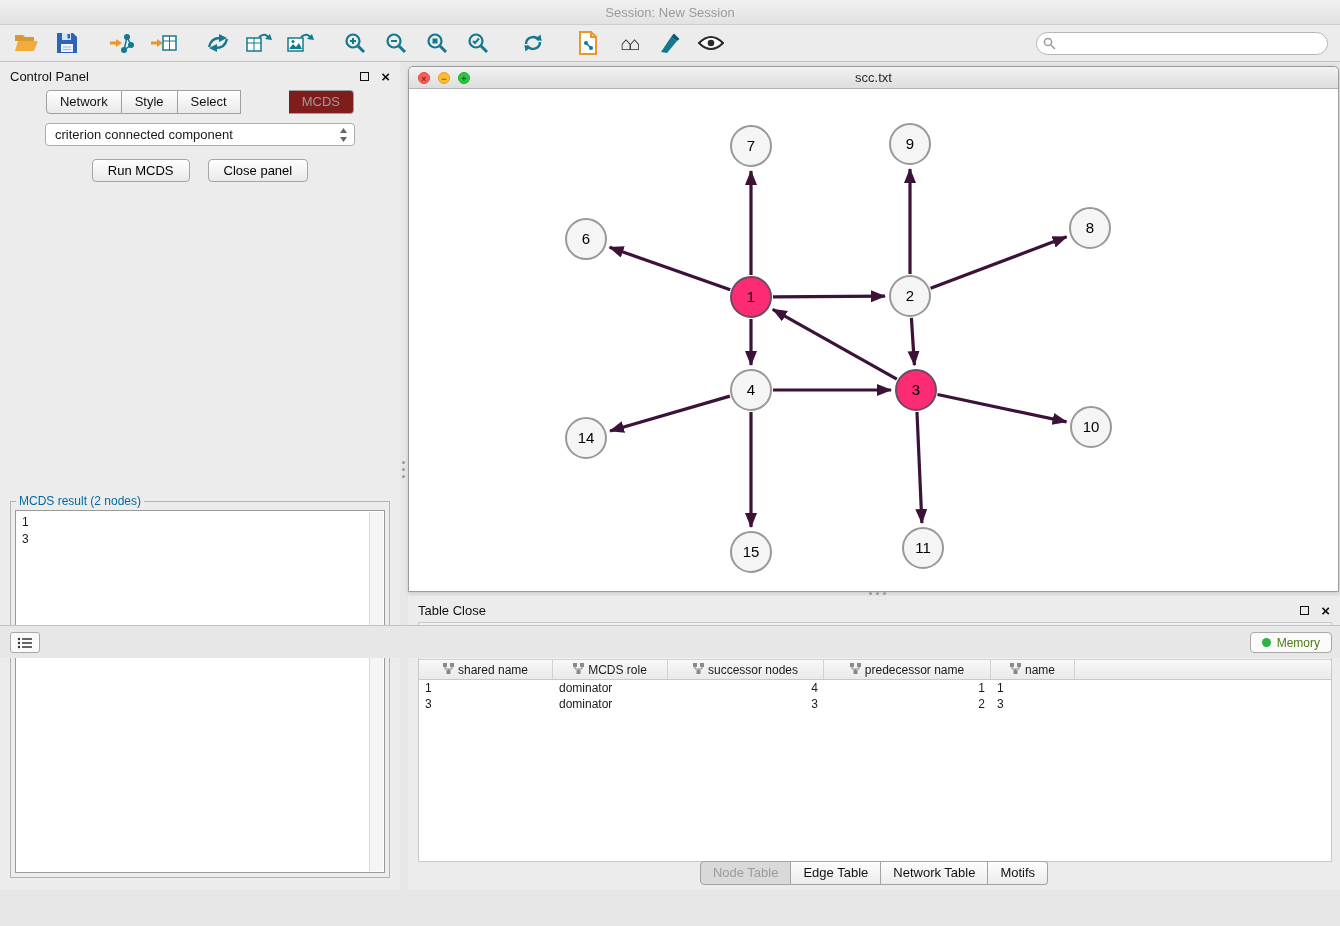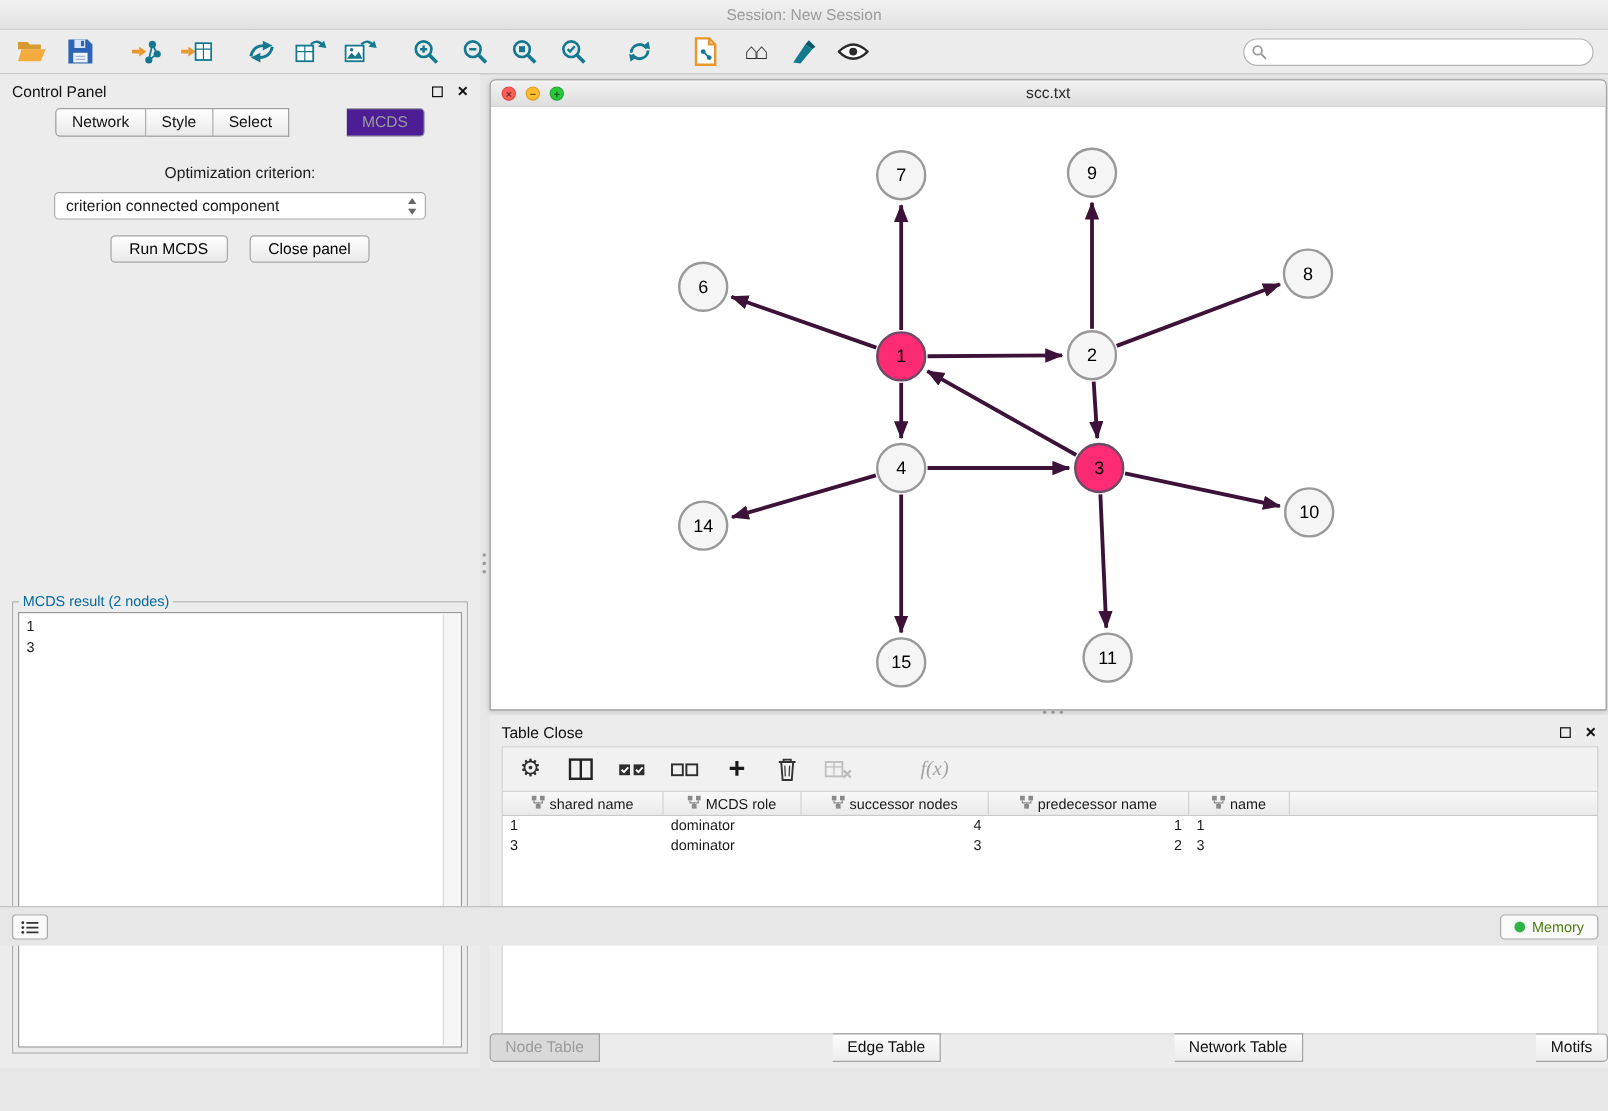--- a/index.html
+++ b/index.html
@@ -1,18 +1,18 @@
 <!DOCTYPE html>
 <html><head>
 <meta charset="utf-8">
 <style>
   * { box-sizing: border-box; margin: 0; padding: 0; }
   html,body { width:1340px; height:926px; }
   body { font-family: "Liberation Sans", sans-serif; font-size: 13px; color:#1a1a1a; background:#e7e7e7; overflow:hidden; }
-  .app { position:relative; width:1340px; height:788px; background:#e7e7e7; }
+  .app { position:relative; width:1340px; height:658px; background:#e7e7e7; }
 
   
   .titlebar { position:absolute; top:0; left:0; right:0; height:25px;
     background:linear-gradient(#f1f1f1,#e2e2e2); border-bottom:1px solid #cfcfcf;
     text-align:center; line-height:25px; color:#9b9b9b; font-size:13px; }
 
   
   .toolbar { position:absolute; top:25px; left:0; right:0; height:37px;
     background:#ececec; border-bottom:1px solid #c2c2c2; display:flex; align-items:center; padding:0 12px; }
   .tbtn { display:inline-flex; align-items:center; justify-content:center; height:30px; min-width:28px; margin-right:13px; cursor:default; }
@@ -26,21 +26,21 @@
   .control-panel { position:absolute; left:0; top:62px; width:400px; height:828px; background:#ececec; }
   .panel-header { display:flex; align-items:center; height:28px; padding:0 10px; font-size:13px; color:#111; }
   .panel-header .hspace { margin-left:auto; }
   .float-box { display:inline-block; width:9px; height:9px; border:1.5px solid #111; margin-right:12px; }
   .close-x { font-size:15px; font-weight:bold; color:#111; line-height:1; }
   .cp-tabs { display:flex; justify-content:center; }
   .cp-tab { padding:3px 13px 4px; font-size:13px; border:1px solid #9f9f9f; border-left:none;
     background:linear-gradient(#ffffff,#e9e9e9); color:#111; }
   .cp-tab:first-child { border-left:1px solid #9f9f9f; border-radius:4px 0 0 4px; }
   .cp-tab:last-child { border-radius:0 4px 4px 0; }
-  .cp-tab.active { background:#4c1d95; color:#9b9b9b;margin-left:48px; }
+  .cp-tab.active { background:#7f1d1d; color:#9b9b9b;margin-left:48px; }
   .opt-label { text-align:center; margin-top:22px; font-size:13px; }
   .dropdown { width:310px; height:23px; margin:9px auto 0; background:#fff; border:1px solid #ababab; border-radius:4px;
     display:flex; align-items:center; padding:0 6px 0 9px; font-size:13px; }
   .dropdown .dd-spin { margin-left:auto; display:flex; }
   .btn-row { display:flex; justify-content:center; gap:18px; margin-top:13px; }
   .pbtn { height:23px; padding:0 15px; font-size:13px; font-family:"Liberation Sans",sans-serif;
     border:1px solid #a6a6a6; border-radius:4px; background:linear-gradient(#ffffff,#e9e9e9); }
   fieldset.result { position:absolute; left:10px; right:10px; top:432px; bottom:12px; border:1px solid #b3b3b3; }
   fieldset.result legend { font-size:12px; margin-left:5px; padding:0 3px; color:#0369a1; }
   .result-box { position:absolute; left:4px; right:4px; top:2px; bottom:4px; background:#fff; border:1px solid #9a9a9a; }
@@ -71,21 +71,21 @@
   .ticon { display:inline-flex; align-items:center; justify-content:center; height:26px; min-width:22px; }
   .plus-glyph { font-size:24px; font-weight:bold; color:#1a1a1a; line-height:1; }
   .fx-glyph { font-family:"Liberation Serif", serif; font-style:italic; font-size:17px; color:#a3a3a3;margin-left:36px; }
   .gear-glyph { font-size:20px; color:#2e2e2e; line-height:1; }
   .grid-head { display:flex; height:20px; background:linear-gradient(#f8f8f8,#eaeaea); border-bottom:1px solid #c9c9c9; font-size:12px; flex:0 0 auto; }
   .th { display:flex; align-items:center; justify-content:center; gap:4px; border-right:1px solid #d2d2d2; height:100%; }
   .th.fill { flex:1; border-right:none; }
   .grid-body { flex:1; overflow:hidden; background:#fff; font-size:12px; }
   .tr { display:flex; height:16px; line-height:16px; }
   .td { padding:0 6px; overflow:hidden; white-space:nowrap; }
-  .table-tabs { position:absolute; bottom:5px; left:0; right:0; display:flex; justify-content:space-between; }
+  .table-tabs { position:absolute; bottom:5px; left:0; right:0; display:flex; justify-content:center; }
   .tp-tab { padding:3px 12px 4px; font-size:13px; border:1px solid #a3a3a3; border-left:none; background:linear-gradient(#fdfdfd,#ececec); color:#111; }
   .tp-tab:first-child { border-left:1px solid #a3a3a3; border-radius:4px 0 0 4px; }
   .tp-tab:last-child { border-radius:0 4px 4px 0; }
   .tp-tab.active { background:#d9d9d9; color:#9c9c9c; }
 
   
   .statusbar { position:absolute; left:0; right:0; bottom:0; height:33px; background:#e7e7e7; border-top:1px solid #c2c2c2; }
   .panelmenu-btn { position:absolute; left:10px; top:6px; width:30px; height:21px; border:1px solid #a9a9a9; border-radius:3px; background:#fafafa; display:flex; align-items:center; justify-content:center; }
   .memory-btn { position:absolute; right:8px; top:6px; height:21px; padding:0 11px; border:1px solid #a9a9a9; border-radius:4px; background:#fafafa; display:flex; align-items:center; gap:6px; font-size:12px; color:#4d7c0f; }
   .green-dot { width:9px; height:9px; border-radius:50%; background:#2fb344; }
@@ -242,21 +242,20 @@
       <span class="hspace"></span>
       <span class="float-box"></span>
       <span class="close-x">×</span>
     </div>
     <div class="cp-tabs" id="cp-tabs">
         <div class="cp-tab">Network</div>
         <div class="cp-tab">Style</div>
         <div class="cp-tab">Select</div>
         <div class="cp-tab active">MCDS</div>
       </div>
-    <div class="opt-label">Optimization criterion:</div>
     <div class="dropdown">
       <span>criterion connected component</span>
       <span class="dd-spin">
         <svg width="9" height="16" viewBox="0 0 9 16">
             <path d="M4.5 1 L8 6 H1 z" fill="#666"></path>
             <path d="M4.5 15 L1 10 H8 z" fill="#666"></path>
           </svg>
       </span>
     </div>
     <div class="btn-row">

